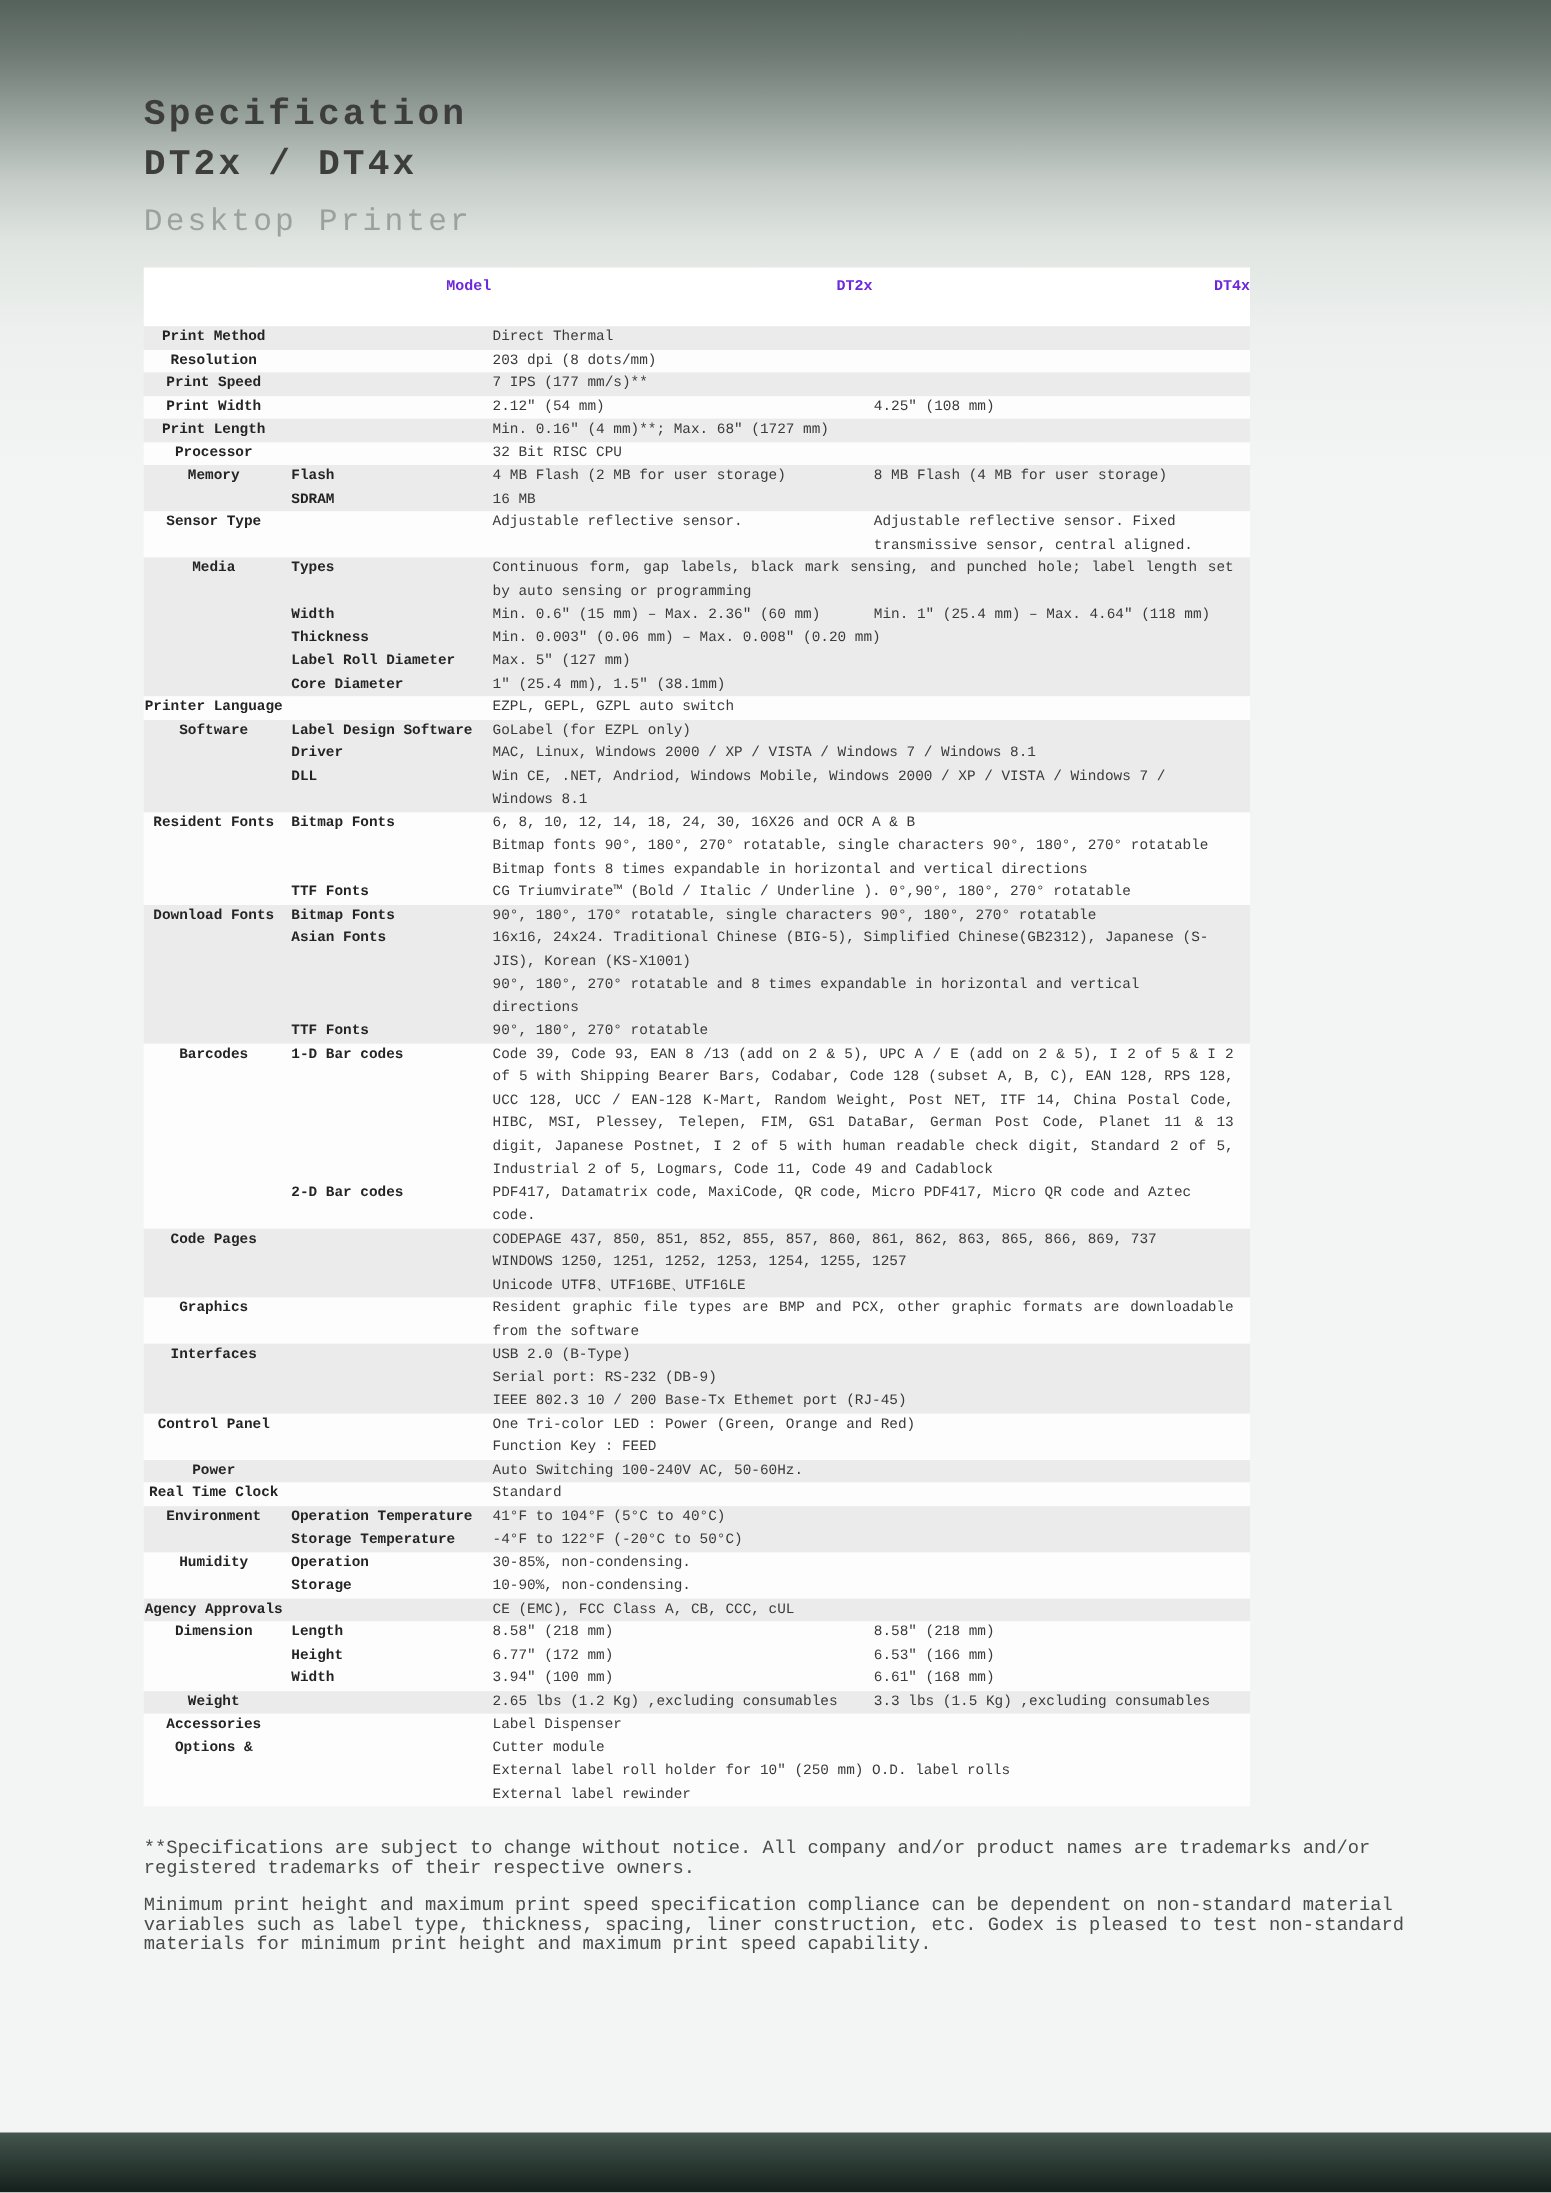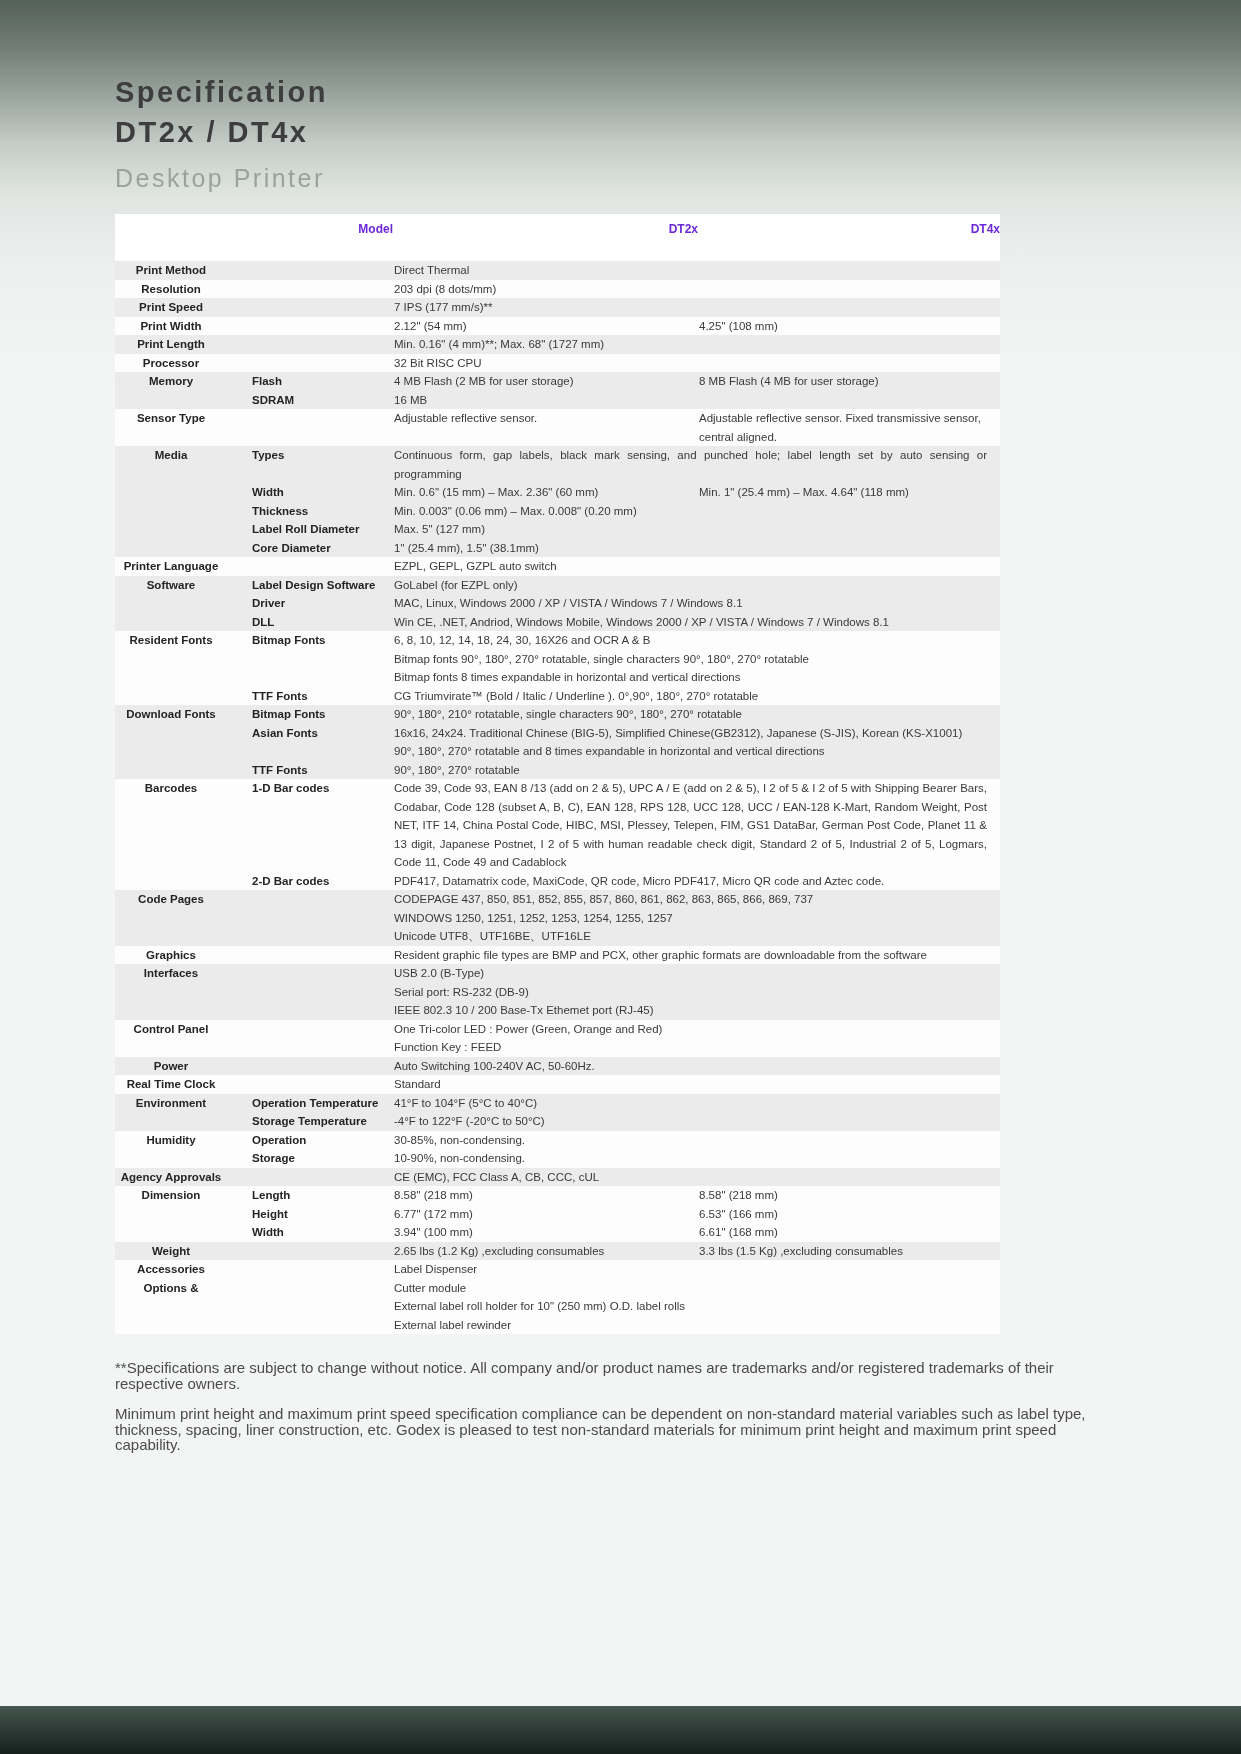--- a/index.html
+++ b/index.html
@@ -12,20 +12,21 @@
     overflow:hidden;
     background:linear-gradient(180deg,
       var(--page-top,#55615b) 0px,
       #6f7b74 45px,
       #9aa49e 95px,
       #c6cdc9 145px,
       #e0e5e2 195px,
       #edf0ee 265px,
       #f3f5f4 380px,
       #f3f5f4 100%);
+    font-family:Liberation Mono, monospace;
   }
 
   .content { position:absolute; left:115px; top:72px; width:1010px; }
 
   .title { font-size:29px; font-weight:bold; color:#3d3d3d; letter-spacing:2.5px; line-height:40px; }
   .title .t-line { display:block; }
   .subtitle { margin-top:13px; font-size:25px; font-weight:normal; color:#9aa29e; letter-spacing:2.5px; line-height:26px; }
 
   .spec-table { margin-top:23px; width:885px; font-size:11.5px; color:#3a3a3a; }
 
@@ -36,21 +37,21 @@
     font-weight:bold; font-size:12px; color:#6d28d9;
     text-align:right;
   }
 
   .group.gray  { background:var(--row-gray,#ebebeb); }
   .group.white { background:var(--row-white,#fdfdfd); }
 
   .line { display:grid; grid-template-columns:115px 163px 305px 302px; }
   .cell { line-height:18.5px; min-height:18.5px; }
   .cat  { font-weight:bold; color:#242424; text-align:center; padding-right:3px; }
-  .sub  { font-weight:bold; color:#242424; padding-left:3px; padding-right:4px;margin-left:19px; }
+  .sub  { font-weight:bold; color:#242424; padding-left:3px; padding-right:4px; }
   .val  { padding-left:1px; padding-right:13px; }
   .val.span2 { grid-column:3 / 5; }
   .val.justify { text-align:justify; }
 
   .footnotes { margin-top:26px; width:1010px; font-size:15px; color:#4b4b4b; line-height:15.5px; }
   .footnote + .footnote { margin-top:15px; }
 
   .bottom-bar {
     position:absolute; left:0; bottom:0; width:100%; height:48px;
     background:linear-gradient(180deg, var(--bar-top,#44564e) 0%, var(--bar-bottom,#15201c) 100%);
@@ -210,21 +211,21 @@
             <div class="line">
               <div class="cell cat"></div>
               <div class="cell sub">TTF Fonts</div>
               <div class="cell val span2">CG Triumvirate™ (Bold / Italic / Underline ). 0°,90°, 180°, 270° rotatable</div>
             </div>
           </div>
           <div class="group gray">
             <div class="line">
               <div class="cell cat">Download Fonts</div>
               <div class="cell sub">Bitmap Fonts</div>
-              <div class="cell val span2">90°, 180°, 210° rotatable, single characters 90°, 180°, 270° rotatable</div>
+              <div class="cell val span2">90°, 180°, 170° rotatable, single characters 90°, 180°, 270° rotatable</div>
             </div>
             <div class="line">
               <div class="cell cat"></div>
               <div class="cell sub">Asian Fonts</div>
               <div class="cell val span2">16x16, 24x24. Traditional Chinese (BIG-5), Simplified Chinese(GB2312), Japanese (S-JIS), Korean (KS-X1001)</div>
             </div>
             <div class="line">
               <div class="cell cat"></div>
               <div class="cell sub"></div>
               <div class="cell val span2">90°, 180°, 270° rotatable and 8 times expandable in horizontal and vertical directions</div>

